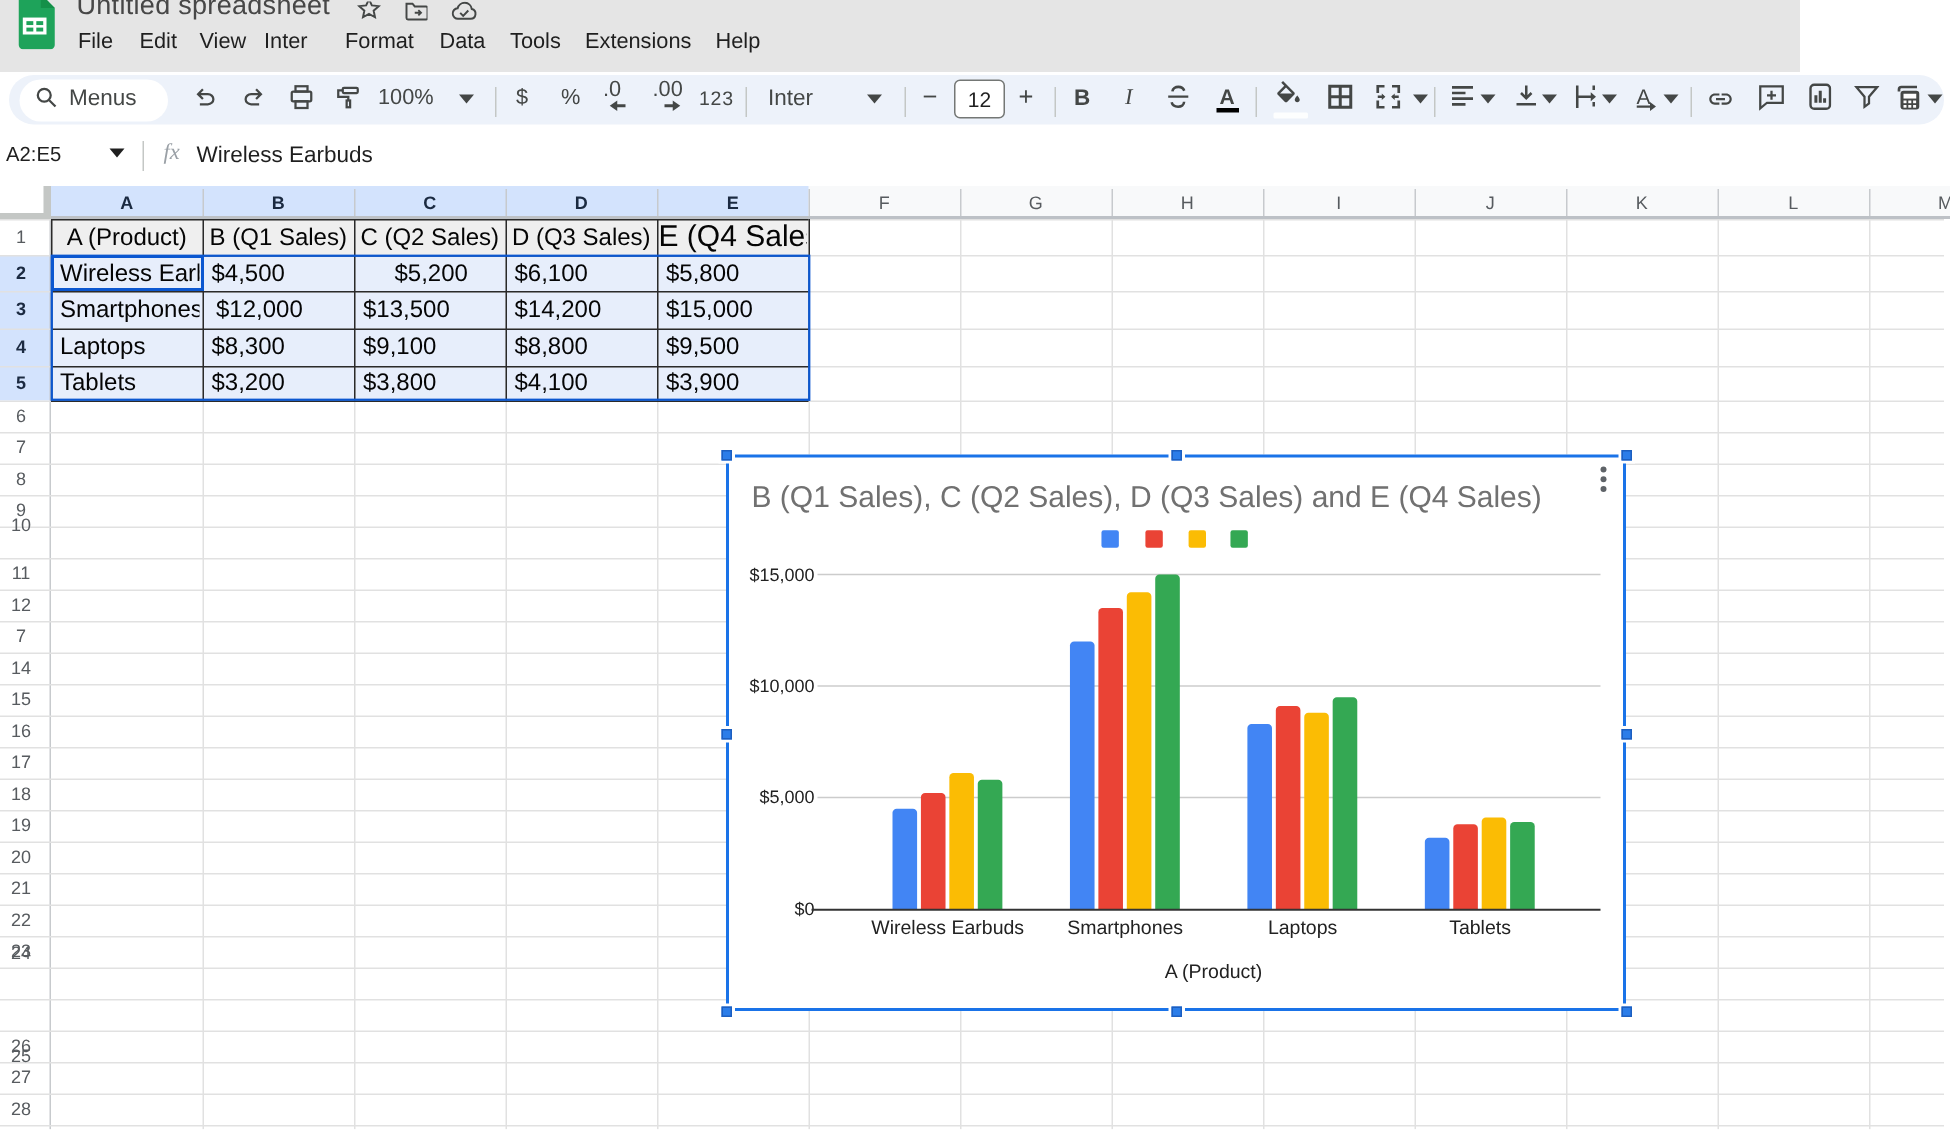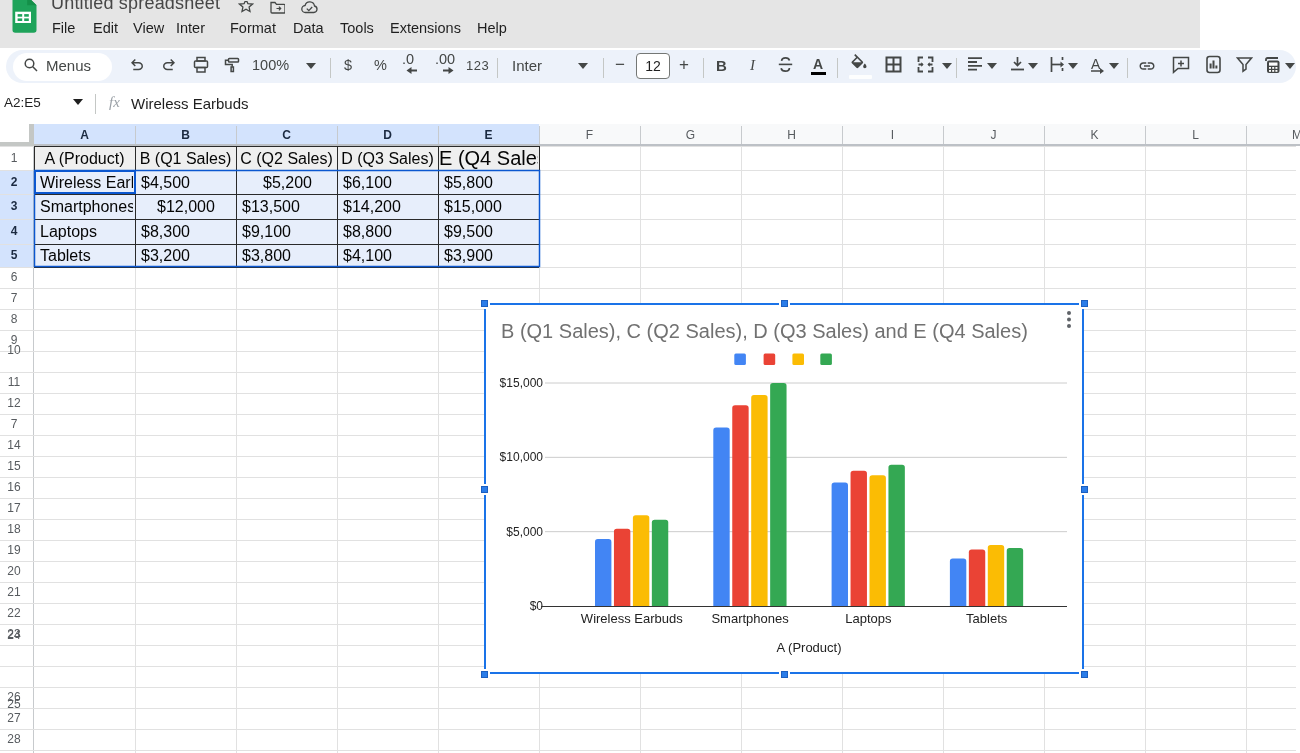--- a/index.html
+++ b/index.html
@@ -313,21 +313,21 @@
     <div class="cell" style="left:136px;top:23px;width:99px;height:23px;line-height:23px;text-align:center;font-size:16px;">B (Q1 Sales)</div>
     <div class="cell" style="left:237px;top:23px;width:99px;height:23px;line-height:23px;text-align:center;font-size:16px;">C (Q2 Sales)</div>
     <div class="cell" style="left:338px;top:23px;width:99px;height:23px;line-height:23px;text-align:center;font-size:16px;">D (Q3 Sales)</div>
     <div class="cell" style="left:439px;top:23px;width:99px;height:23px;line-height:23px;text-align:center;font-size:20px;">E (Q4 Sales)</div>
     <div class="cell" style="left:36px;top:47px;width:97px;height:23px;line-height:23px;padding-left:4px;">Wireless Earbuds</div>
     <div class="cell" style="left:137px;top:47px;width:97px;height:23px;line-height:23px;padding-left:4px;">$4,500</div>
     <div class="cell" style="left:238px;top:47px;width:97px;height:23px;line-height:23px;padding-left:1px;margin-left:24px;">$5,200</div>
     <div class="cell" style="left:339px;top:47px;width:97px;height:23px;line-height:23px;padding-left:4px;">$6,100</div>
     <div class="cell" style="left:440px;top:47px;width:97px;height:23px;line-height:23px;padding-left:4px;">$5,800</div>
     <div class="cell" style="left:36px;top:71px;width:97px;height:24px;line-height:24px;padding-left:4px;">Smartphones</div>
-    <div class="cell" style="left:137px;top:71px;width:97px;height:24px;line-height:24px;padding-left:20px;">$12,000</div>
+    <div class="cell" style="left:137px;top:71px;width:97px;height:24px;line-height:24px;padding-left:7px;">$12,000</div>
     <div class="cell" style="left:238px;top:71px;width:97px;height:24px;line-height:24px;padding-left:4px;">$13,500</div>
     <div class="cell" style="left:339px;top:71px;width:97px;height:24px;line-height:24px;padding-left:4px;">$14,200</div>
     <div class="cell" style="left:440px;top:71px;width:97px;height:24px;line-height:24px;padding-left:4px;">$15,000</div>
     <div class="cell" style="left:36px;top:96px;width:97px;height:24px;line-height:24px;padding-left:4px;">Laptops</div>
     <div class="cell" style="left:137px;top:96px;width:97px;height:24px;line-height:24px;padding-left:4px;">$8,300</div>
     <div class="cell" style="left:238px;top:96px;width:97px;height:24px;line-height:24px;padding-left:4px;">$9,100</div>
     <div class="cell" style="left:339px;top:96px;width:97px;height:24px;line-height:24px;padding-left:4px;">$8,800</div>
     <div class="cell" style="left:440px;top:96px;width:97px;height:24px;line-height:24px;padding-left:4px;">$9,500</div>
     <div class="cell" style="left:36px;top:121px;width:97px;height:22px;line-height:22px;padding-left:4px;">Tablets</div>
     <div class="cell" style="left:137px;top:121px;width:97px;height:22px;line-height:22px;padding-left:4px;">$3,200</div>

